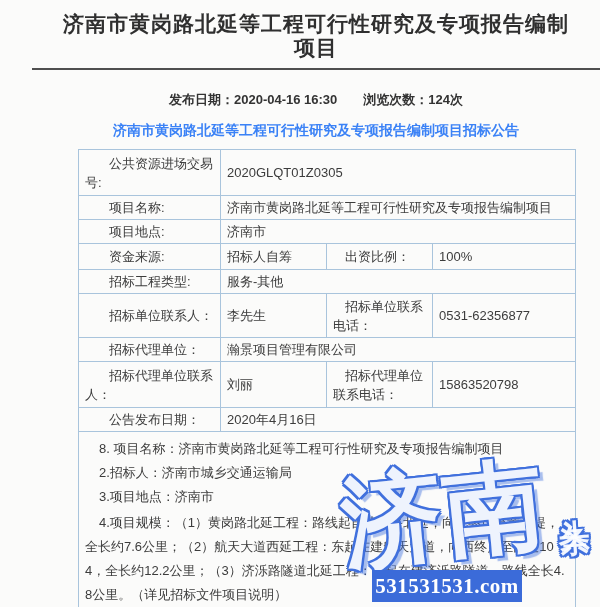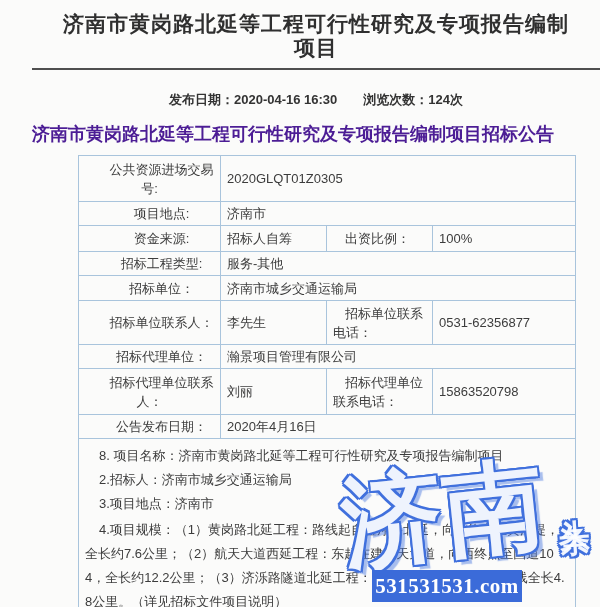--- a/index.html
+++ b/index.html
@@ -30,40 +30,41 @@
   .meta {
     margin-top:21px;
     text-align:center;
     font-size:13px;
     font-weight:bold;
     color:#333;
   }
   .meta .gap { display:inline-block; width:26px; }
   .subtitle {
     margin-top:13px;
-    font-size:18px;
+    text-align:center;
+    font-size:14px;
     font-weight:bold;
-    color:#4c1d95;
+    color:#3b82f6;
   }
   table.info {
     margin:9px 0 0 46px;
     width:497px;
     border-collapse:collapse;
     table-layout:fixed;
   }
   table.info td {
     border:1px solid #a9c4dc;
     font-size:13px;
     line-height:19px;
     padding:2px 6px;
     vertical-align:middle;
     color:#3c3c3c;
     word-break:break-all;
   }
-  td.lbl  { text-indent:24px;text-align:center; }
+  td.lbl  { text-indent:24px; }
   td.lbl3 { text-indent:12px; }
   td.val  { padding-left:18px; }
   td.val4 { padding-left:22px; }
   tr.h46 td { height:46px; }
   tr.h44 td { height:44px; }
   tr.h26 td { height:26px; }
   tr.h25 td { height:25px; }
   tr.h24 td { height:24px; }
   tr.h22 td { height:22px; }
   td.section-cell { padding-left:14px; font-weight:normal; color:#333; height:24px; }
@@ -132,36 +133,36 @@
         <col style="width:106px">
         <col style="width:106px">
         <col style="width:143px">
     </colgroup>
     <tbody>
       <tr class="h46">
         <td class="lbl">公共资源进场交易号:</td>
         <td class="val" colspan="3">2020GLQT01Z0305</td>
       </tr>
       <tr class="h22">
+        <td class="lbl">项目名称:</td>
+        <td class="val" colspan="3">济南市黄岗路北延等工程可行性研究及专项报告编制项目</td>
+      </tr>
+      <tr class="h22">
         <td class="lbl">项目地点:</td>
         <td class="val" colspan="3">济南市</td>
       </tr>
       <tr class="h26">
         <td class="lbl">资金来源:</td>
         <td class="val">招标人自筹</td>
         <td class="lbl3">出资比例：</td>
         <td class="val4">100%</td>
       </tr>
       <tr class="h22">
         <td class="lbl">招标工程类型:</td>
         <td class="val" colspan="3">服务-其他</td>
-      </tr>
-      <tr class="h25">
-        <td class="lbl">招标单位：</td>
-        <td class="val" colspan="3">济南市城乡交通运输局</td>
       </tr>
       <tr class="h44">
         <td class="lbl">招标单位联系人：</td>
         <td class="val">李先生</td>
         <td class="lbl3">招标单位联系电话：</td>
         <td class="val4">0531-62356877</td>
       </tr>
       <tr class="h24">
         <td class="lbl">招标代理单位：</td>
         <td class="val" colspan="3">瀚景项目管理有限公司</td>

